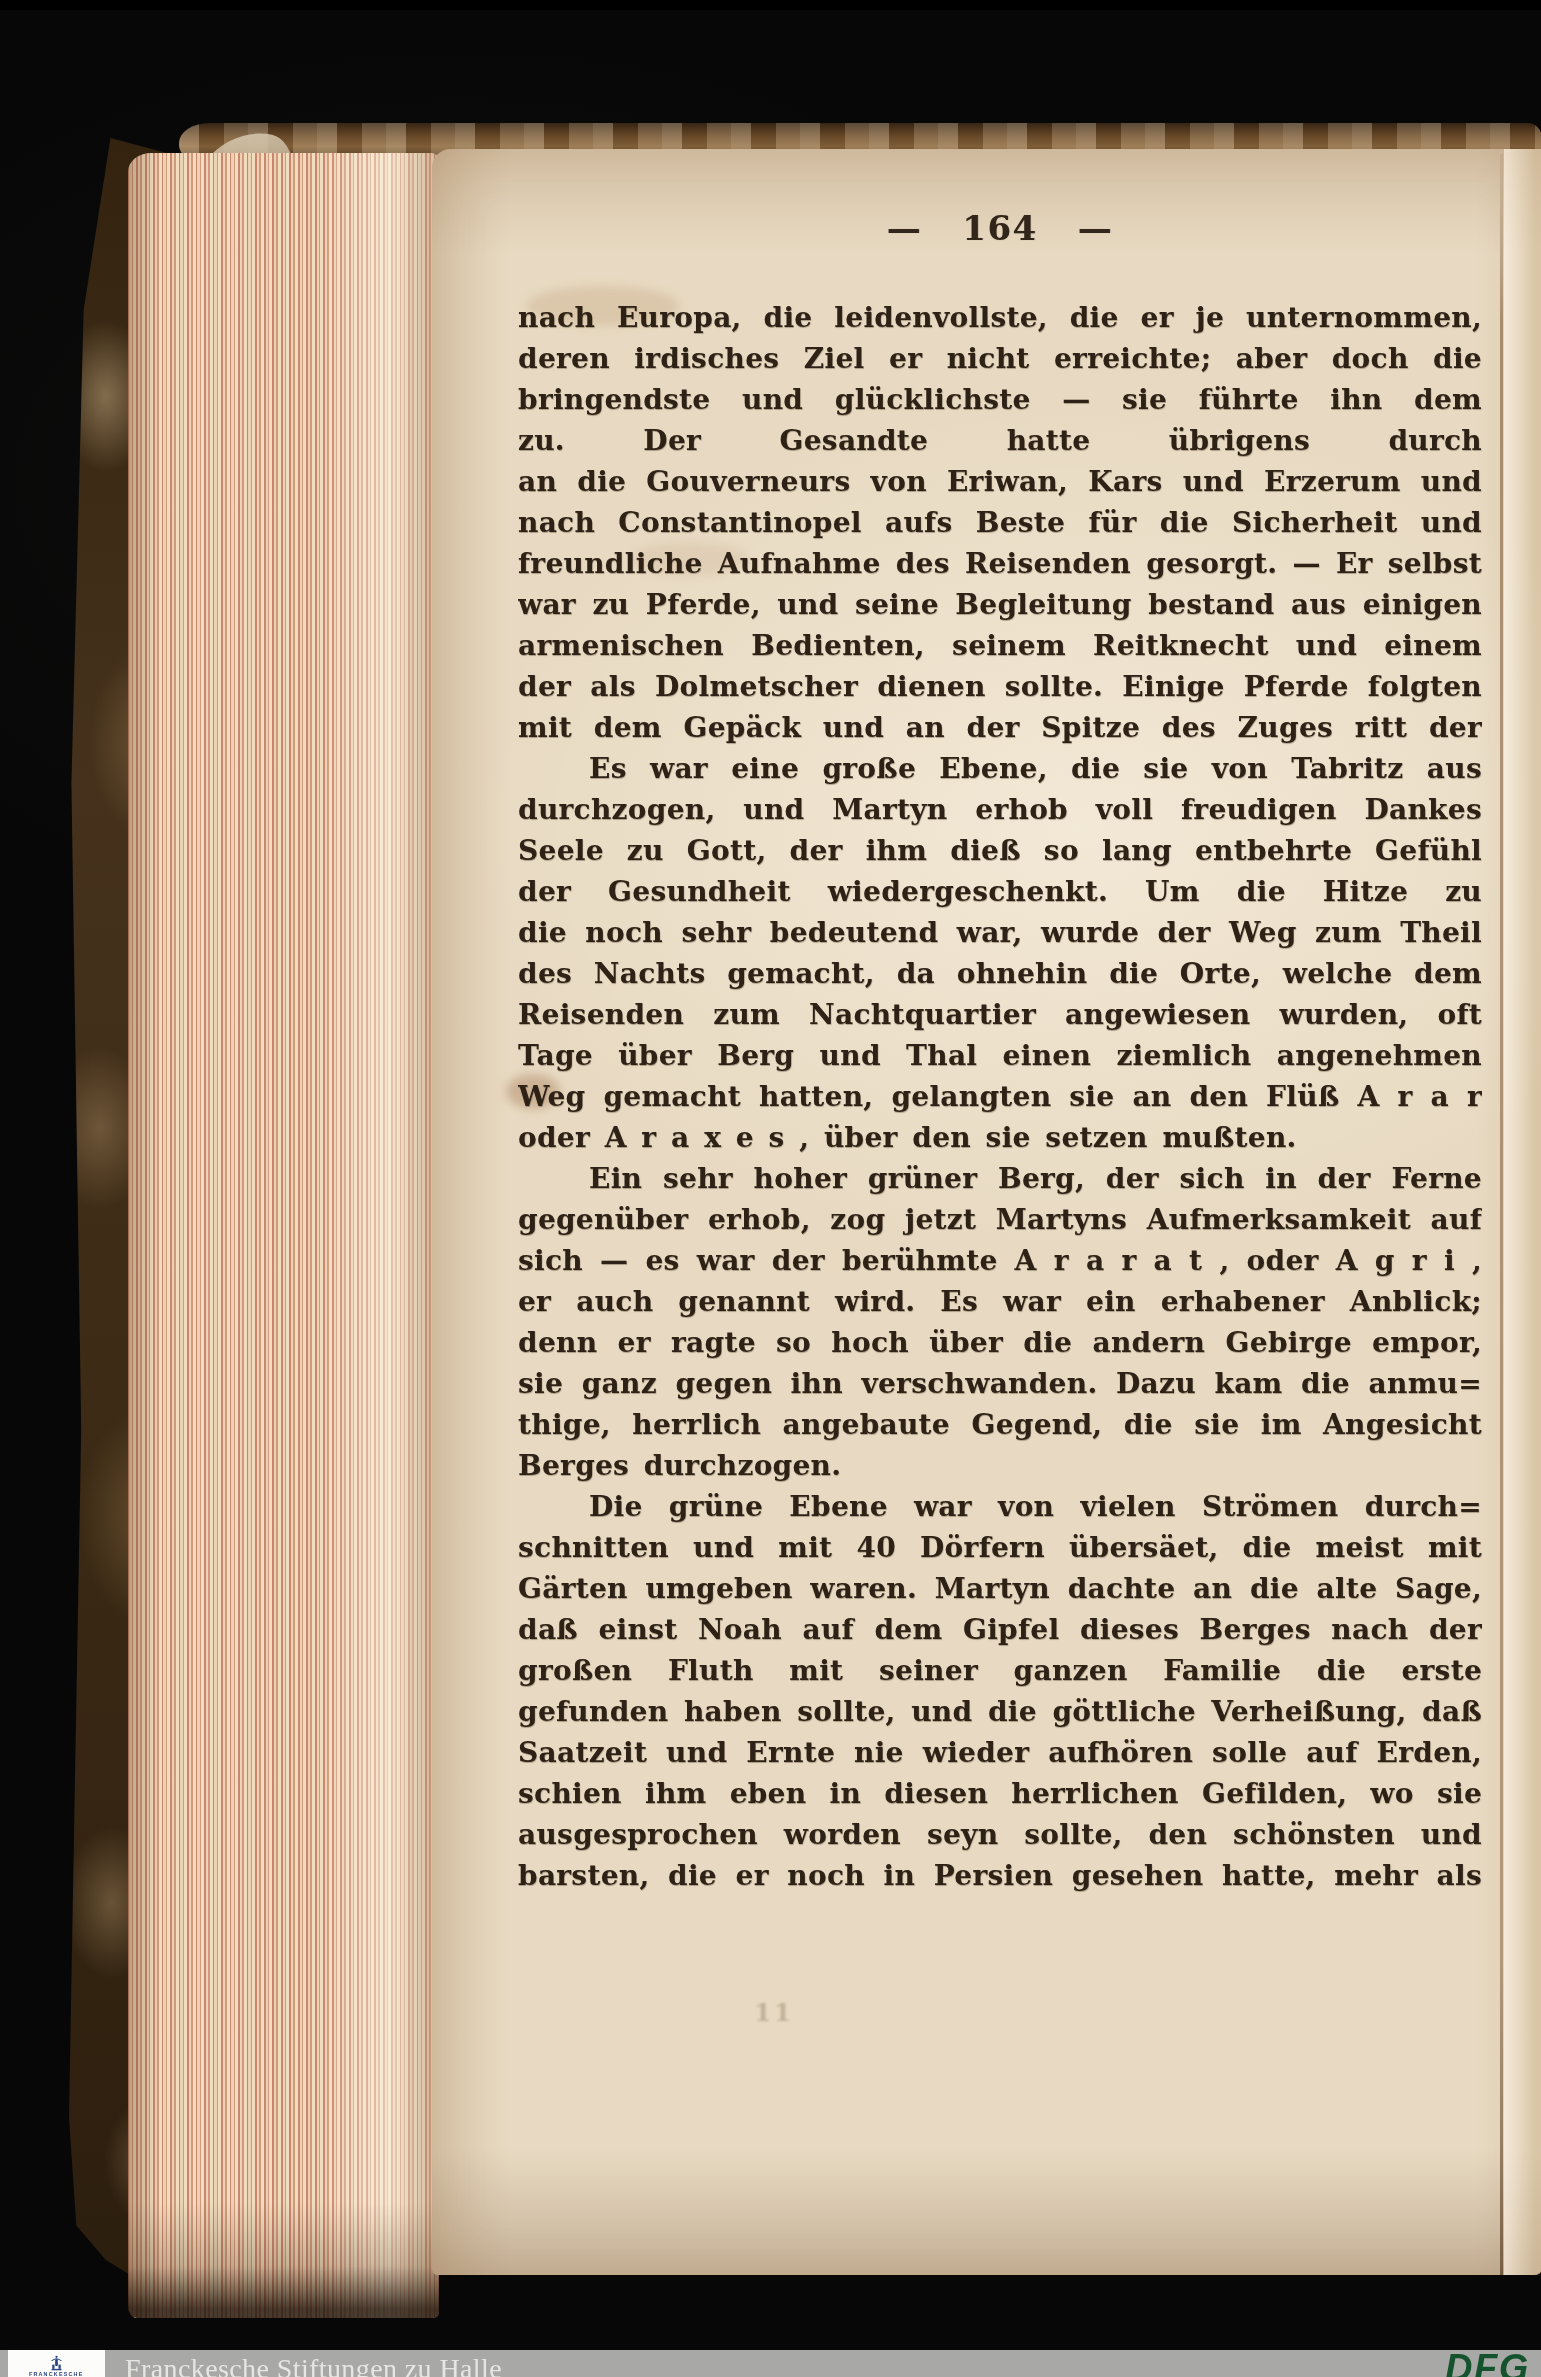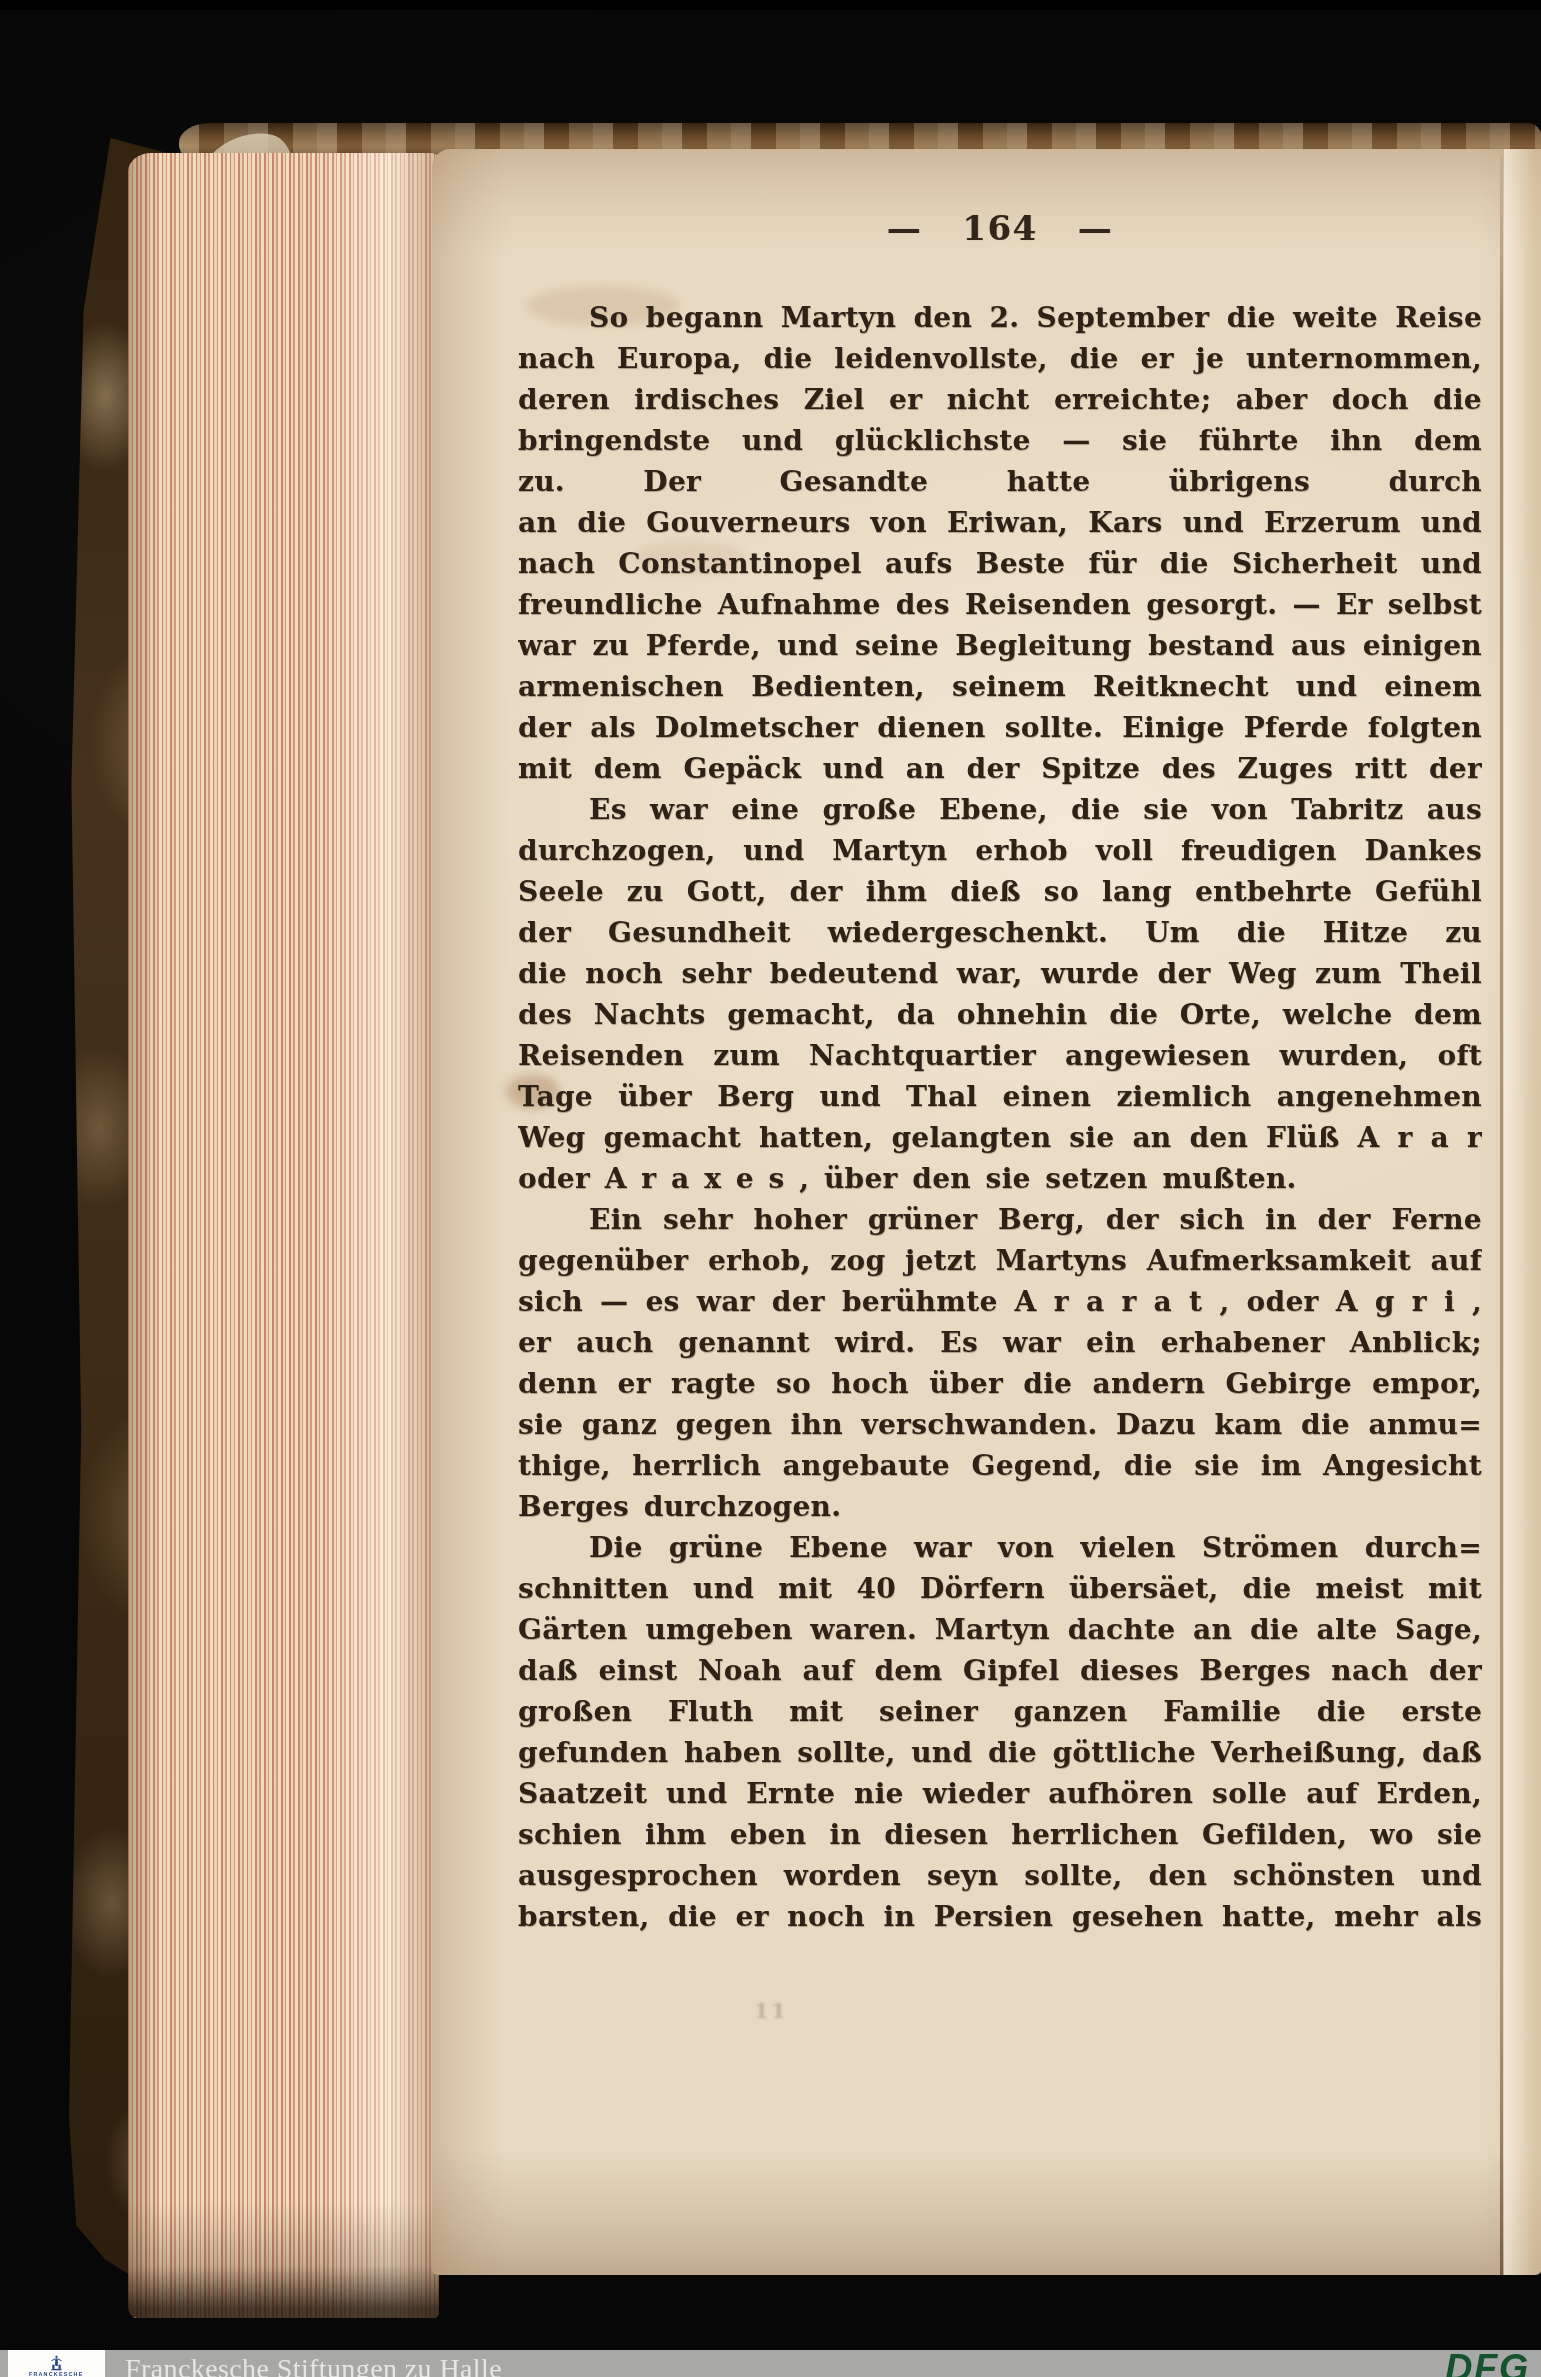--- a/index.html
+++ b/index.html
@@ -94,21 +94,21 @@
   }
   .line.j::after{content:"";display:inline-block;width:100%;height:0;}
   .line.flush{text-align:left;}
   .line.indent{text-indent:71px;}
 
   .smudge{position:absolute;border-radius:50%;filter:blur(4.6px);}
   .smudge.s1{left:94px;top:137px;width:154px;height:40px;background:rgba(158,108,58,.16);}
   .smudge.s2{left:74px;top:925px;width:54px;height:35px;background:rgba(140,85,45,.30);}
   .smudge.s3{left:200px;top:393px;width:116px;height:34px;background:rgba(150,100,55,.10);}
   .ghost-num{
-    position:absolute;left:322px;top:1849px;font-size:21px;font-weight:bold;
+    position:absolute;left:322px;top:1849px;font-size:25px;font-weight:bold;
     color:rgba(95,75,52,.28);filter:blur(0.8px);letter-spacing:2.3px;
   }
 
   
   .footer-bar{
     position:absolute;left:0;right:0;top:2340px;height:37px;
     background:#a8a8a6;
   }
   .logo-box{
     position:absolute;left:7.7px;top:0;width:97px;height:37px;
@@ -144,21 +144,20 @@
     <div class="next-page"></div>
 
     <div class="smudge s1"></div>
     <div class="smudge s2"></div>
     <div class="smudge s3"></div>
 
     <div class="pagenum">—   164   —</div>
 
     <div class="text-block">
         <div class="para">
-          <div class="line indent j">So begann Martyn den 2. September die weite Reise</div>
           <div class="line j">nach Europa, die leidenvollste, die er je unternommen,</div>
           <div class="line j">deren irdisches Ziel er nicht erreichte; aber doch die freuden=</div>
           <div class="line j">bringendste und glücklichste — sie führte ihn dem Himmel</div>
           <div class="line j">zu. Der Gesandte hatte übrigens durch Empfehlungsbriefe</div>
           <div class="line j">an die Gouverneurs von Eriwan, Kars und Erzerum und</div>
           <div class="line j">nach Constantinopel aufs Beste für die Sicherheit und</div>
           <div class="line j">freundliche Aufnahme des Reisenden gesorgt. — Er selbst</div>
           <div class="line j">war zu Pferde, und seine Begleitung bestand aus einigen</div>
           <div class="line j">armenischen Bedienten, seinem Reitknecht und einem Manne,</div>
           <div class="line j">der als Dolmetscher dienen sollte. Einige Pferde folgten</div>

